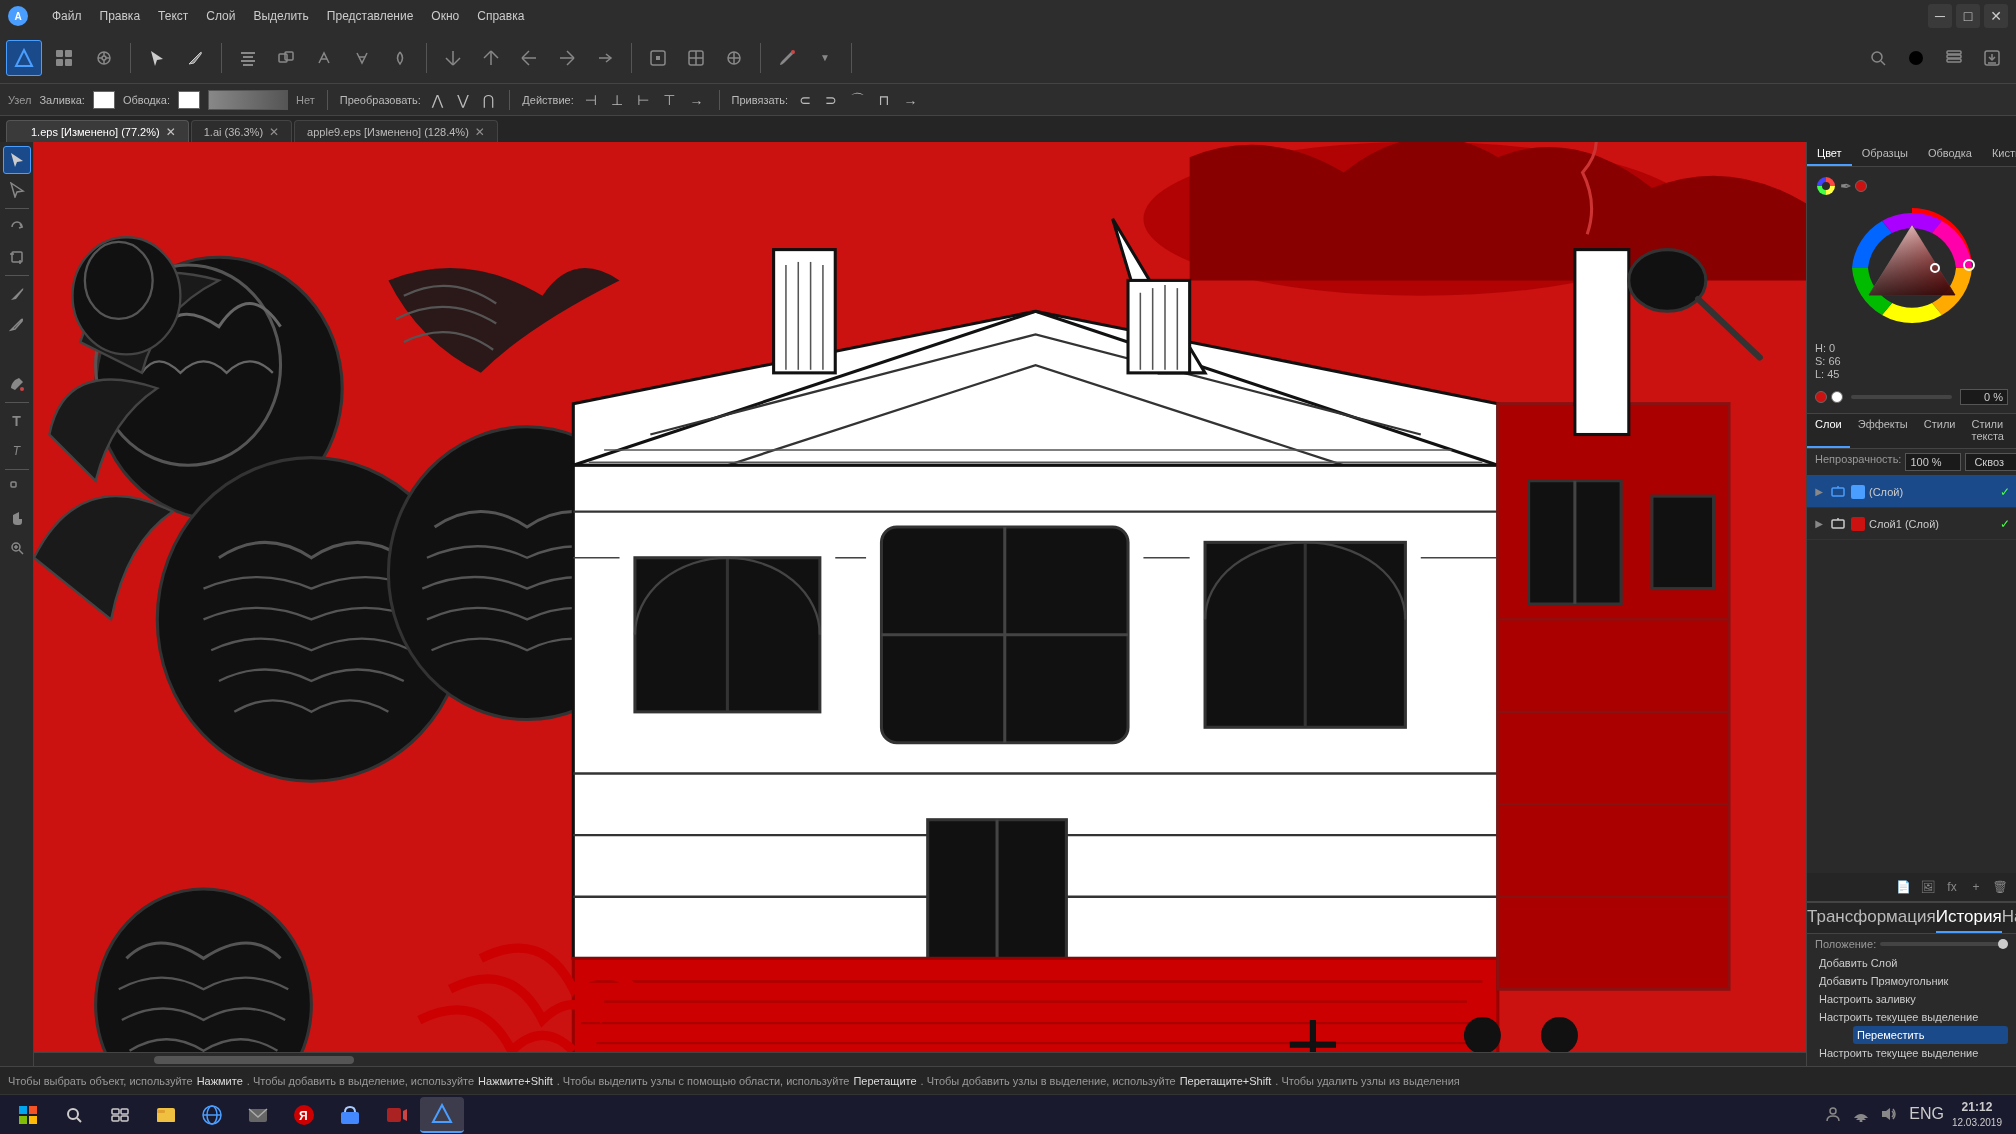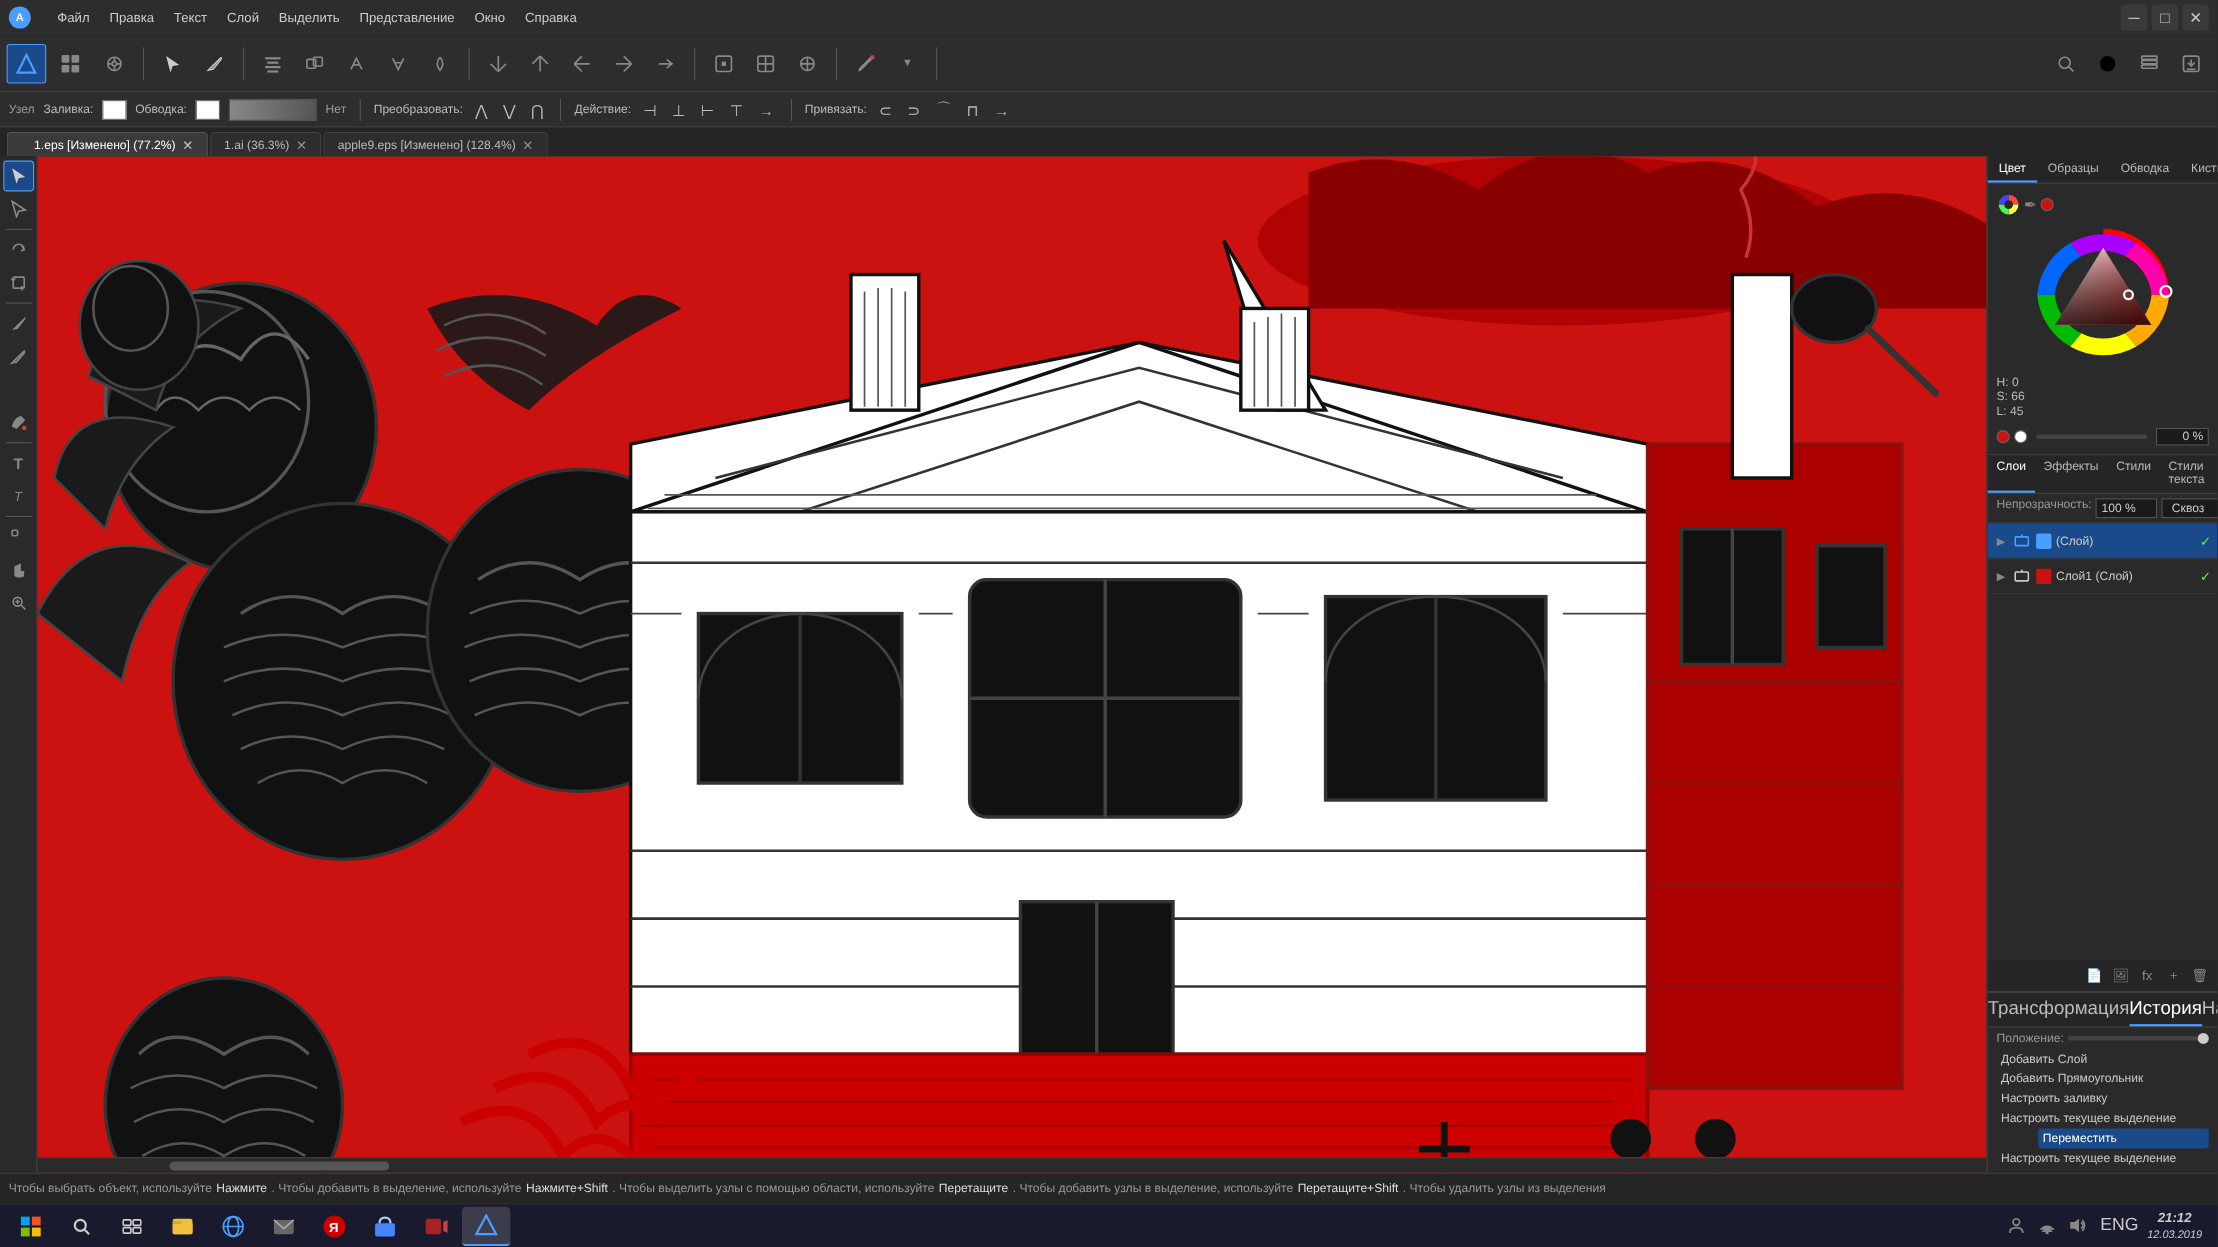--- a/index.html
+++ b/index.html
@@ -471,21 +471,21 @@
     .taskbar-btn.active { background: rgba(255,255,255,0.15); }
     .taskbar-right {
       margin-left: auto;
       display: flex;
       align-items: center;
       gap: 8px;
       font-size: 11px;
       color: #ccc;
       padding-right: 8px;
     }
-    .taskbar-time { text-align: center; line-height: 1.4; font-style: italic; }
+    .taskbar-time { text-align: center; line-height: 1.4; }
     .taskbar-clock { font-size: 12px; font-weight: bold; }
     .taskbar-date { font-size: 10px; }
 
     
     .artwork-svg {
       position: absolute;
       top: 0; left: 0;
       width: 100%;
       height: 100%;
     }

